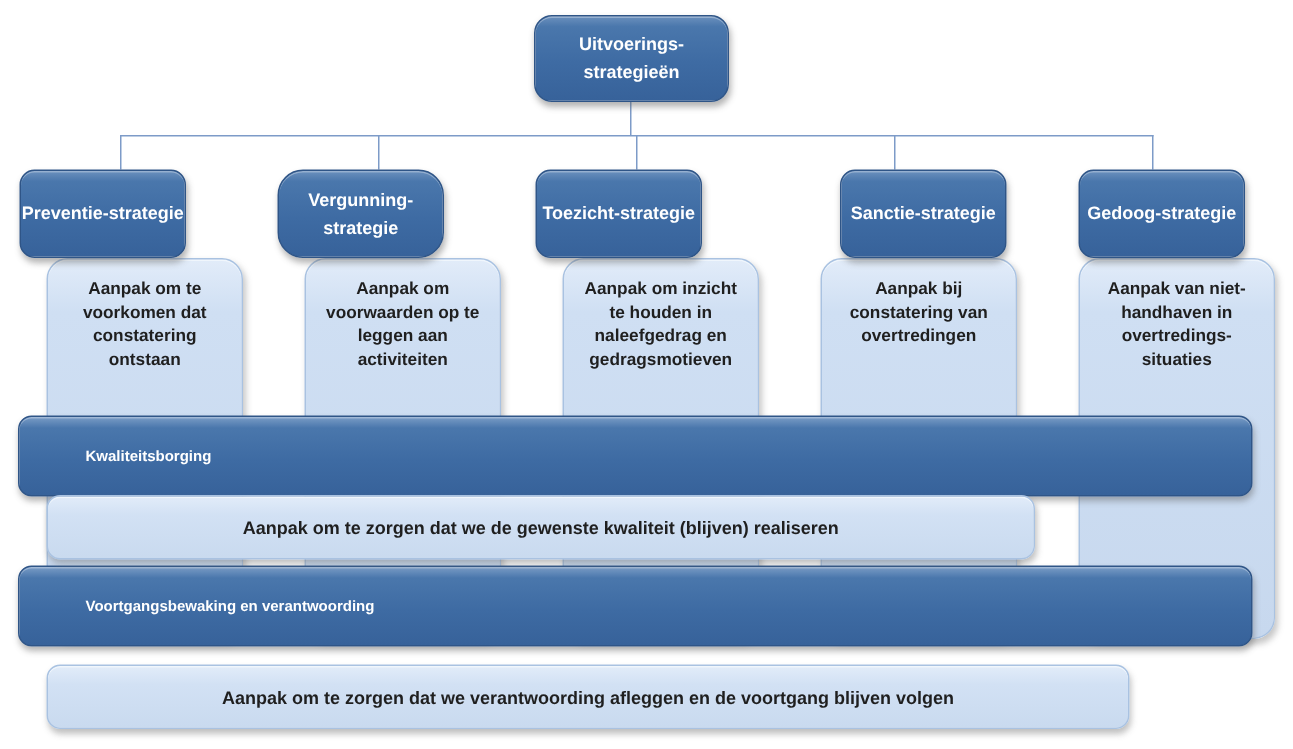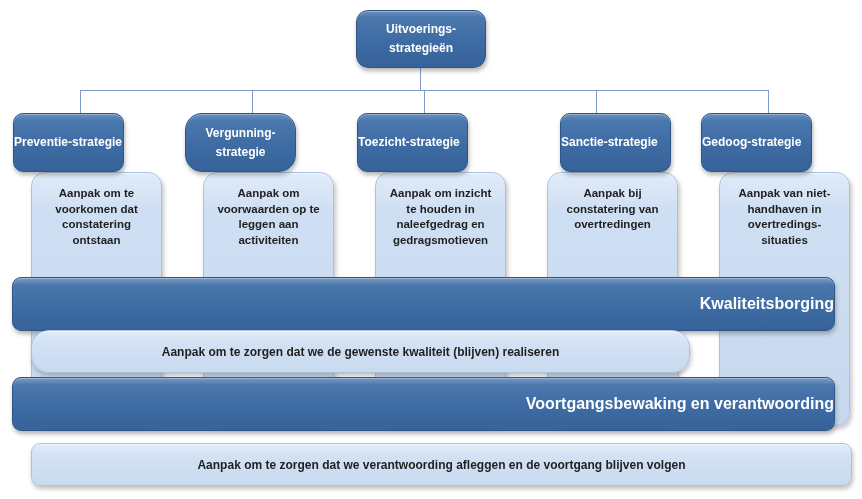--- a/index.html
+++ b/index.html
@@ -7,61 +7,62 @@
     position:relative; width:862px; height:499px; background:#ffffff;
     font-family:"Liberation Sans", sans-serif; overflow:hidden;
   }
   .line { position:absolute; background:#7d9bc8; z-index:0; }
 
   .node-dark {
     position:absolute; box-sizing:border-box;
     background:linear-gradient(180deg,#6b90bd 0%,#4a77ac 12%,#3e6ba3 55%,#37629a 100%);
     border:1px solid #2f5587; border-radius:10px;
     color:#ffffff; font-size:12px; font-weight:600; line-height:19px; text-align:center;
-    display:flex; align-items:center; justify-content:flex-start;
+    display:flex; align-items:center; justify-content:center;
     box-shadow:1px 3px 4px rgba(90,90,90,0.45), inset 0 1px 0 rgba(255,255,255,0.3);
     z-index:2;
   }
   .top-box { border-radius:12px; }
 
   .strip {
     position:absolute; box-sizing:border-box;
     background:linear-gradient(180deg,#e2ecf9 0%,#cfdff3 14%,#c7d8ee 100%);
     border:1px solid #a9c2e1; border-radius:14px;
     color:#1f1f1f; font-size:11.5px; font-weight:600; line-height:15.5px; text-align:center;
     padding:13px 7px 0 7px;
     box-shadow:2px 3px 4px rgba(115,115,115,0.4), inset 0 1px 0 #f0f6fc;
     z-index:1;
   }
 
   .bar-dark {
     position:absolute; box-sizing:border-box;
     background:linear-gradient(180deg,#7a9cc6 0%,#4a77ac 14%,#3e6ba3 55%,#37629a 100%);
     border:1px solid #2f5587; border-radius:9px;
-    color:#ffffff; font-size:16px; font-weight:600; text-align:center;
-    display:flex; align-items:center; justify-content:flex-end;
+    color:#ffffff; font-size:10px; font-weight:600; text-align:center;
+    display:flex; align-items:center; justify-content:flex-start;
     box-shadow:1px 3px 4px rgba(90,90,90,0.45), inset 0 1px 0 rgba(255,255,255,0.3);
     z-index:2;
+    padding-left:44px;
   }
   .bar-light {
     position:absolute; box-sizing:border-box;
     background:linear-gradient(180deg,#e2ecf9 0%,#d2e1f4 30%,#c9daef 100%);
     border:1px solid #a9c2e1; border-radius:9px;
     color:#1f1f1f; font-size:12px; font-weight:600; text-align:center;
     display:flex; align-items:center; justify-content:center;
     box-shadow:1px 3px 4px rgba(115,115,115,0.45), inset 0 1px 0 #f0f6fc;
     z-index:3;
   }
 
   
   .col0-dark { left:13px;  } .col0-strip { left:31px;  }
   .col1-dark { left:185px;border-radius:17px; } .col1-strip { left:203px; }
   .col2-dark { left:357px; } .col2-strip { left:375px; }
   .col3-dark { left:529px;margin-left:31px; } .col3-strip { left:547px; }
-  .col4-dark { left:701px; } .col4-strip { left:719px; }
+  .col4-dark { left:719px; } .col4-strip { left:719px; }
   .strategy { top:113px; width:111px; height:59px; }
   .strip    { top:172px; width:131px; height:254px; }
 </style>
 </head>
 <body>
 
 <div class="canvas">
 
   <div class="line" style="left:420px; top:68px; width:1px; height:22px;"></div>
   <div class="line" style="left:80px;  top:90px; width:689px; height:1px;"></div>
@@ -103,24 +104,24 @@
   <div class="node-dark strategy col3-dark">
     <span>Sanctie-strategie</span>
   </div>
   <div class="node-dark strategy col4-dark">
     <span>Gedoog-strategie</span>
   </div>
 
   <div class="bar-dark" style="left:12px; top:277px; width:823px; height:54px;">
     <span>Kwaliteitsborging</span>
   </div>
-  <div class="bar-light" style="left:31px; top:330px; width:659px; height:43px;border-radius:18px;">
+  <div class="bar-light" style="left:31px; top:330px; width:659px; height:43px;">
     <span>Aanpak om te zorgen dat we de gewenste kwaliteit (blijven) realiseren</span>
   </div>
 
   <div class="bar-dark" style="left:12px; top:377px; width:823px; height:54px;">
     <span>Voortgangsbewaking en verantwoording</span>
   </div>
-  <div class="bar-light" style="left:31px; top:443px; width:821px; height:43px;">
+  <div class="bar-light" style="left:31px; top:443px; width:722px; height:43px;">
     <span>Aanpak om te zorgen dat we verantwoording afleggen en de voortgang blijven volgen</span>
   </div>
 
 </div>
 
 </body></html>

